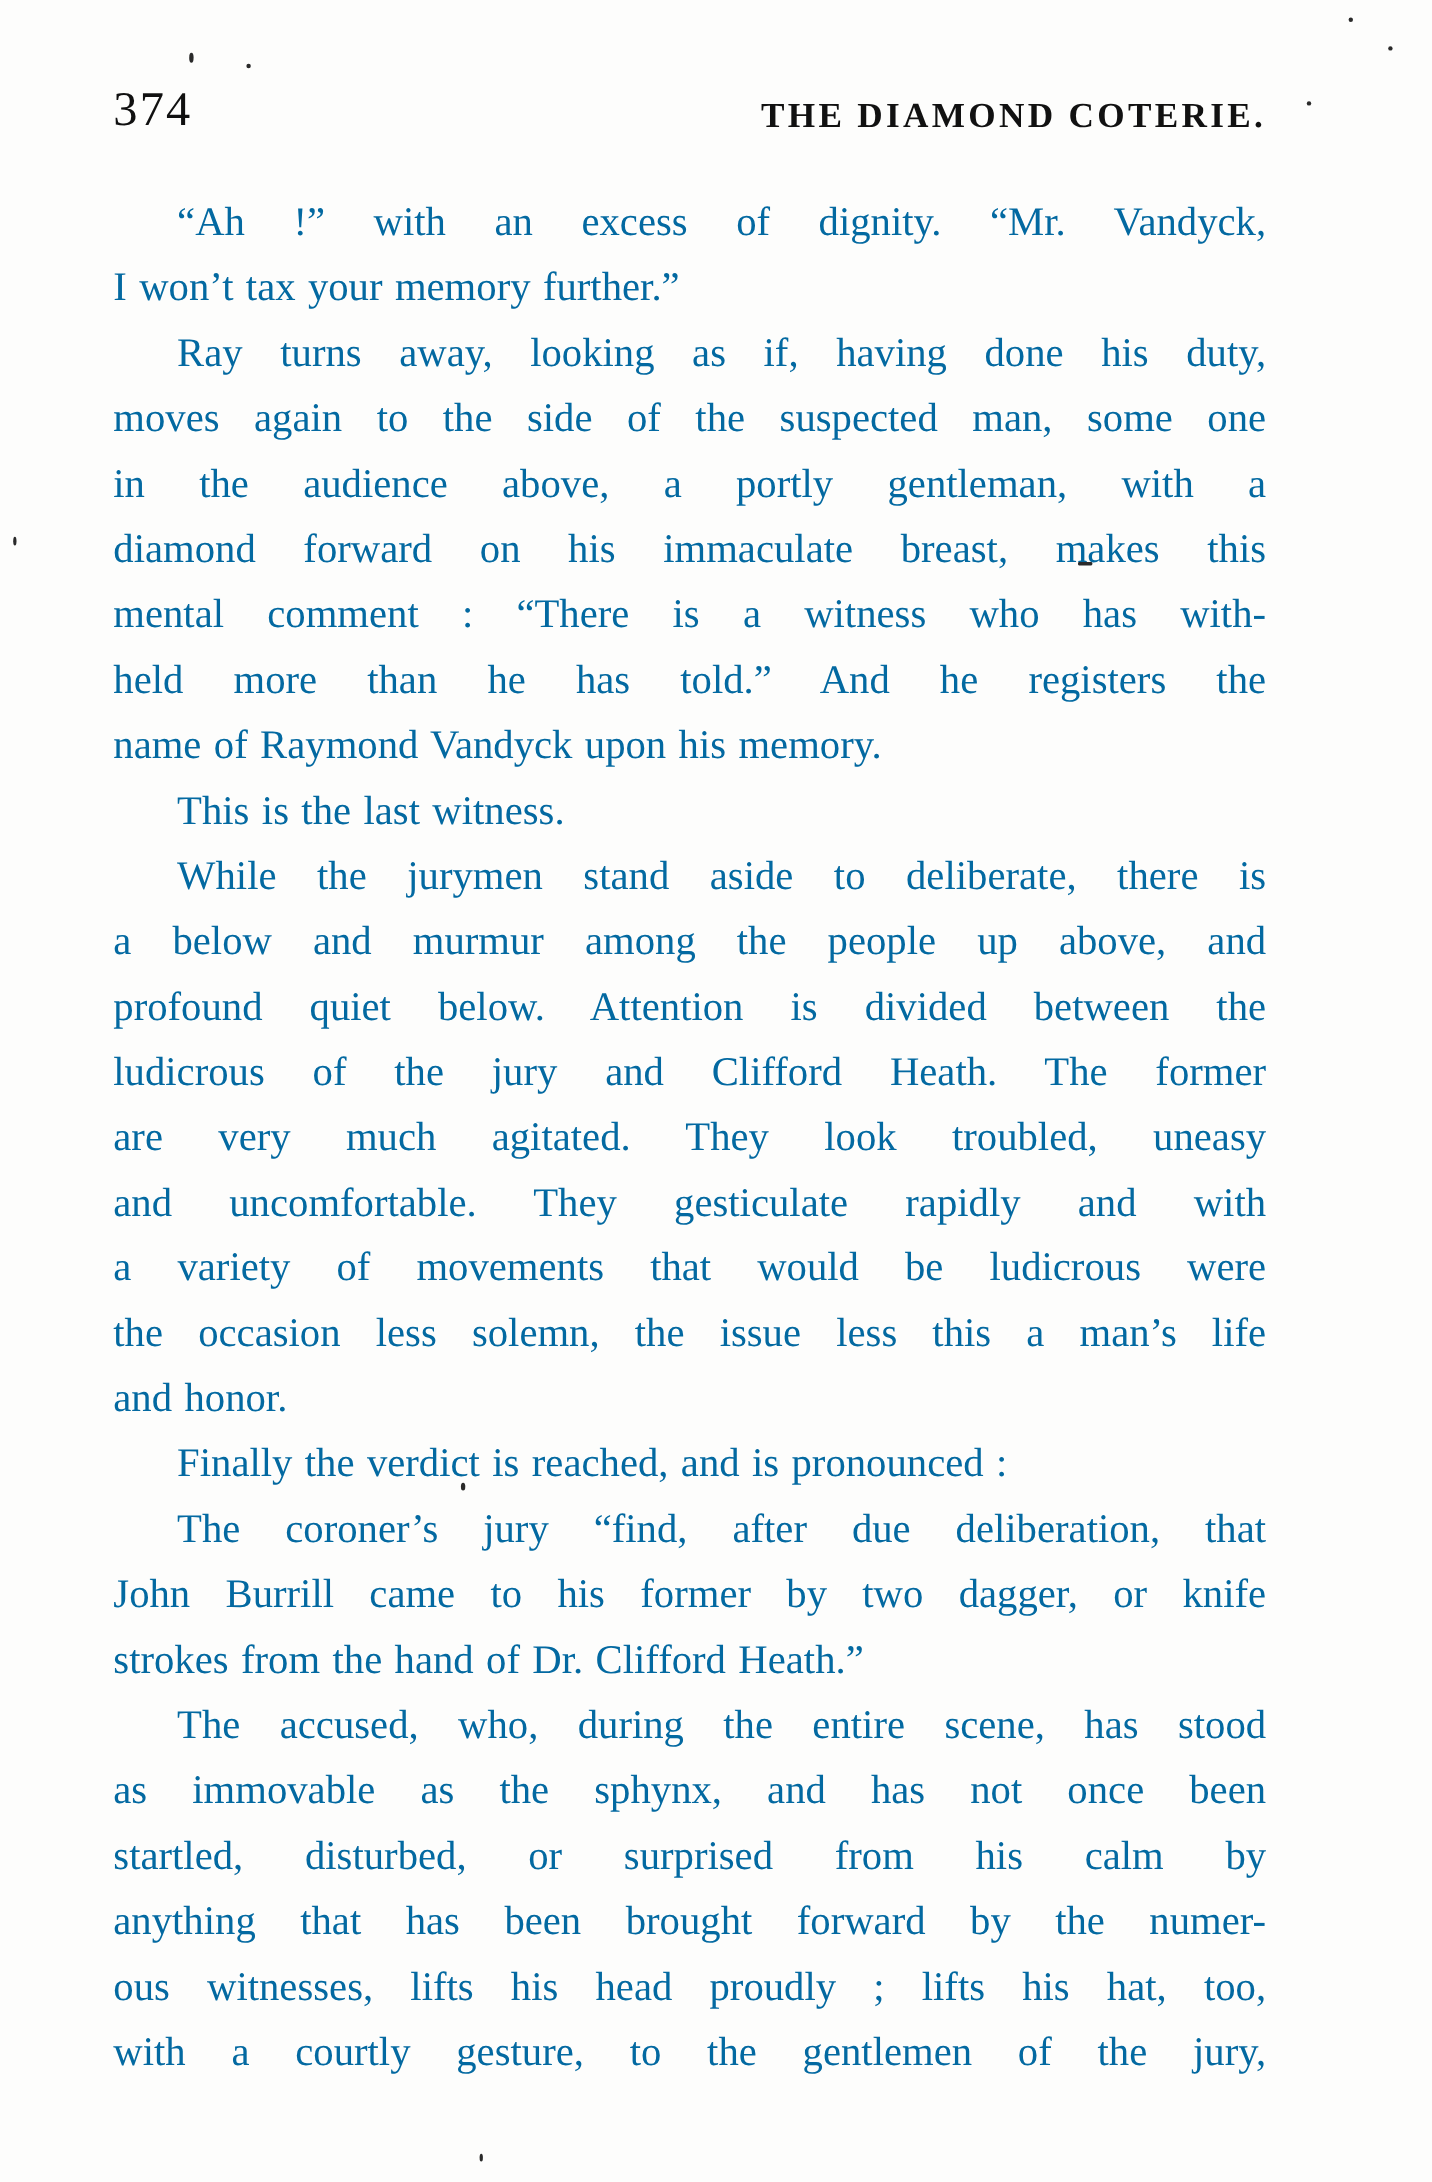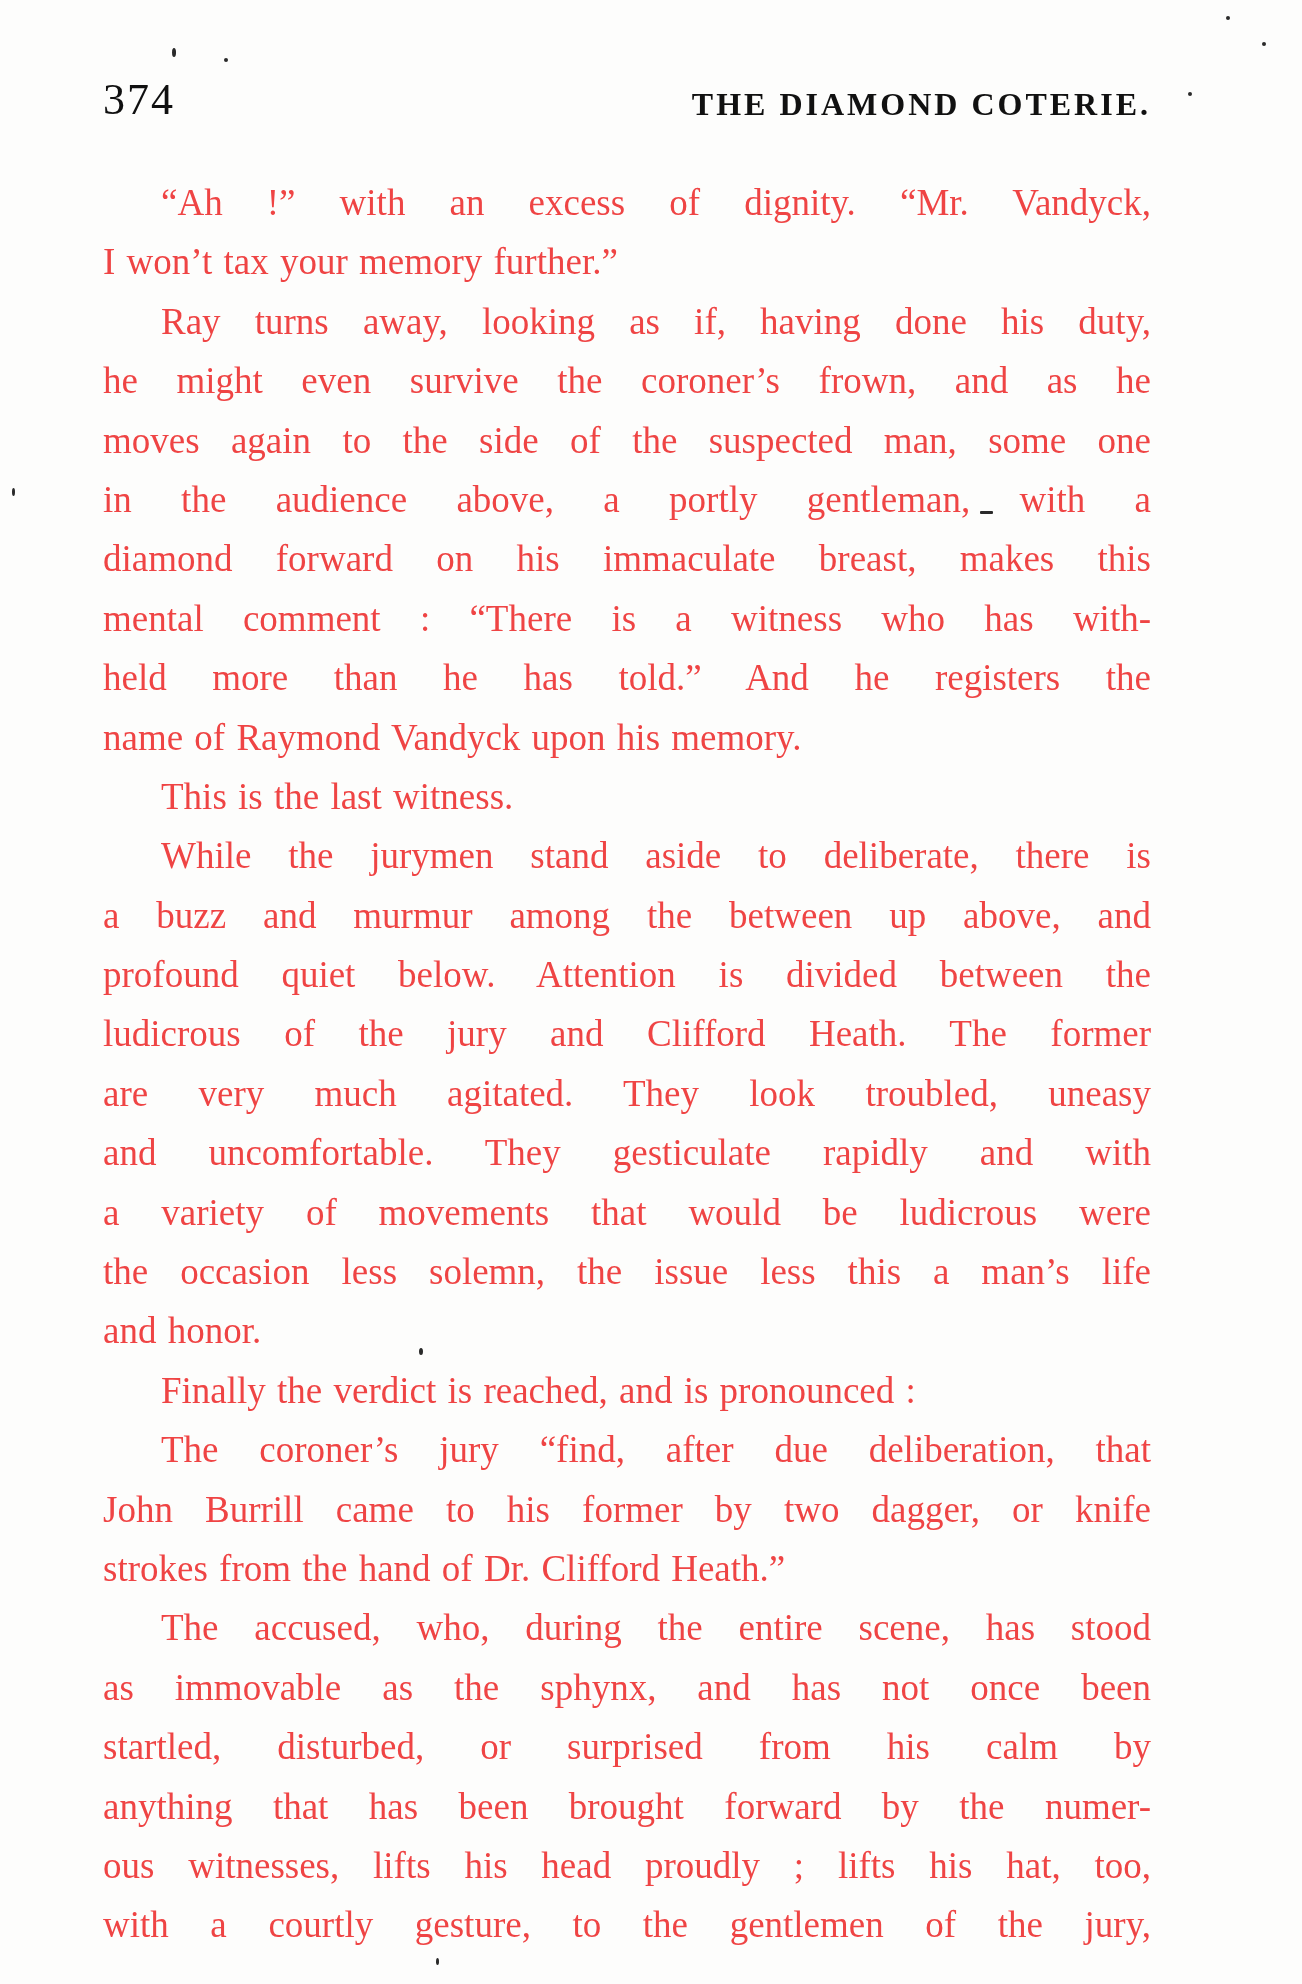--- a/index.html
+++ b/index.html
@@ -53,21 +53,21 @@
     width: 1048px;
   }
   .line {
     height: 59.4px;
     line-height: 59.4px;
     font-size: 37px;
     text-align: justify;
     text-align-last: justify;
     word-spacing: 2px;
     white-space: nowrap;
-    color: #ef4444;
+    color: #0369a1;
   }
   .line.end {
     text-align-last: left;
   }
   .line.indent {
     text-indent: 58px;
   }
   
   .speck {
     position: absolute;
@@ -83,30 +83,29 @@
 
   <div class="page-header">
     <div class="folio">374</div>
     <div class="running-title">THE DIAMOND COTERIE.</div>
   </div>
 
   <div class="text-block">
     <div class="line indent">“Ah !” with an excess of dignity.  “Mr. Vandyck,</div>
     <div class="line end">I won’t tax your memory further.”</div>
     <div class="line indent">Ray turns away, looking as if, having done his duty,</div>
-    <div class="line">he might even survive the coroner’s frown, and as he</div>
     <div class="line">moves again to the side of the suspected man, some one</div>
     <div class="line">in the audience above, a portly gentleman, with a</div>
     <div class="line">diamond forward on his immaculate breast, makes this</div>
     <div class="line">mental comment : “There is a witness who has with-</div>
     <div class="line">held more than he has told.”  And he registers the</div>
     <div class="line end">name of Raymond Vandyck upon his memory.</div>
     <div class="line indent end">This is the last witness.</div>
     <div class="line indent">While the jurymen stand aside to deliberate, there is</div>
-    <div class="line">a buzz and murmur among the between up above, and</div>
+    <div class="line">a below and murmur among the people up above, and</div>
     <div class="line">profound quiet below.  Attention is divided between the</div>
     <div class="line">ludicrous of the jury and Clifford Heath.  The former</div>
     <div class="line">are very much agitated.  They look troubled, uneasy</div>
     <div class="line">and uncomfortable.  They gesticulate rapidly and with</div>
     <div class="line">a variety of movements that would be ludicrous were</div>
     <div class="line">the occasion less solemn, the issue less this a man’s life</div>
     <div class="line end">and honor.</div>
     <div class="line indent end">Finally the verdict is reached, and is pronounced :</div>
     <div class="line indent">The coroner’s jury “find, after due deliberation, that</div>
     <div class="line">John Burrill came to his former by two dagger, or knife</div>

